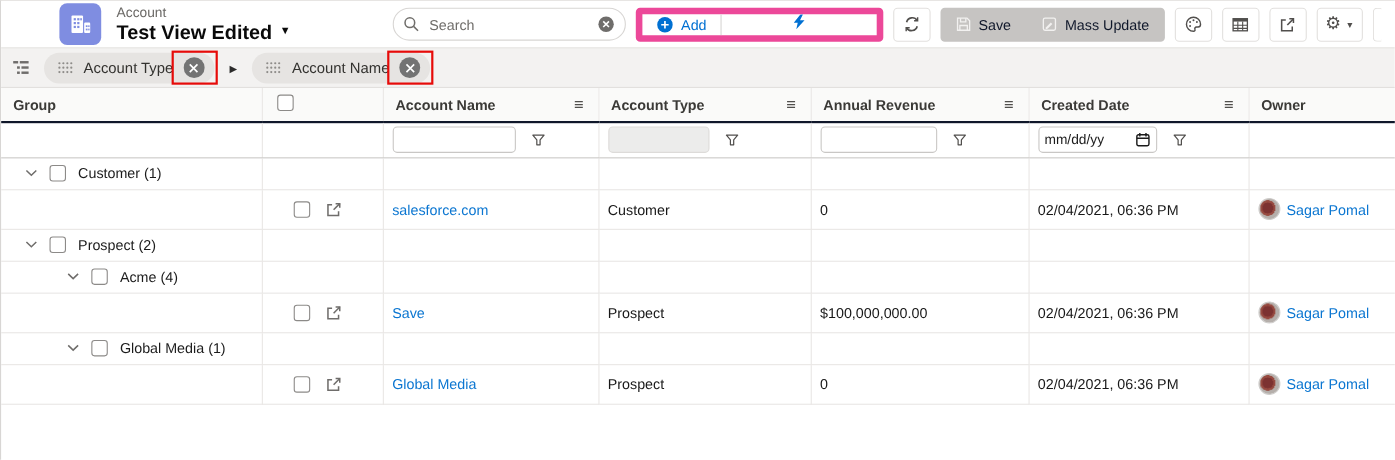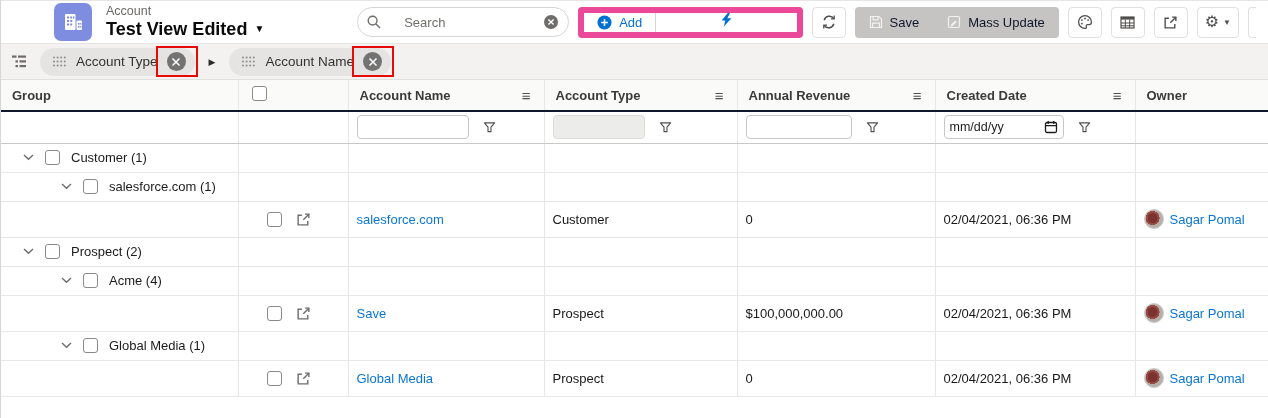--- a/index.html
+++ b/index.html
@@ -15,21 +15,21 @@
   .topbar { height:42px; display:flex; align-items:center; padding:0 12px 0 53px; background:#fff; }
   .title-block { display:flex; align-items:center; gap:14px; }
   .app-icon { width:38px; height:38px; border-radius:7px; background:#7F8DE1; display:flex; align-items:center; justify-content:center; }
   .title-texts { display:flex; flex-direction:column; line-height:1.15; }
   .obj-label { font-size:12.5px; color:#6b6966; }
   .view-title-row { display:flex; align-items:center; gap:7px; }
   .view-title { font-size:18px; font-weight:bold; color:#0a0a0a; }
   .caret-dn { font-size:10px; color:#0a0a0a; }
 
   .toolbar { margin-left:auto; display:flex; align-items:center; gap:9px; }
-  .searchbox { width:212px; height:30px; border:1px solid #d8d6d4; border-radius:15px; display:flex; align-items:center; padding:0 9px; gap:21px; background:#fff; }
+  .searchbox { width:212px; height:30px; border:1px solid #d8d6d4; border-radius:15px; display:flex; align-items:center; padding:0 9px; gap:7px; background:#fff; }
   .searchbox input { border:none; outline:none; flex:1; font-size:13px; color:#444; font-family:inherit; background:transparent; min-width:0; }
   .searchbox input::placeholder { color:#706e6b; }
 
   .btn-group { display:flex; height:31px; border:6px solid #ec4899; border-radius:4px; background:#fff; overflow:hidden; }
   .btn-seg { display:flex; align-items:center; gap:7px; padding:0 13px; color:#0070d2; font-size:13px; cursor:pointer; white-space:nowrap; }
   .btn-seg + .btn-seg { border-left:1px solid #d8d6d4;flex-direction:column; }
 
   .icon-btn { height:31px; min-width:34px; border:1px solid #e2e0de; border-radius:4px; background:#fff; display:flex; align-items:center; justify-content:center; padding:0 7px; cursor:pointer; }
   .disabled-group { display:flex; height:31px; background:#c6c4c2; border-radius:4px; align-items:center; }
   .disabled-seg { display:flex; align-items:center; gap:7px; padding:0 14px; color:#0f172a; font-size:13px; white-space:nowrap; }
@@ -53,21 +53,21 @@
   tr.hdr { height:31px; background:#fafaf9; }
   tr.hdr th { border-bottom:2px solid #0f172a; }
   .hdr-cell { display:flex; align-items:center; justify-content:space-between; padding:0 13px 0 11px; }
   .hdr-label { font-weight:bold; color:#3b3a37; font-size:13px; }
   .burger { font-size:15px; color:#514f4d; cursor:pointer; line-height:1; }
   tr.filter { height:32px; background:#fff; }
   tr.filter td { border-bottom:1px solid #cbc9c7; }
   .filter-cell { display:flex; align-items:center; padding-left:8px; gap:14px; }
   .flt-input { height:24px; border:1px solid #c9c7c5; border-radius:4px; background:#fff; outline:none; padding:0 6px; font-family:inherit; font-size:12px; }
   .flt-input.disabled { background:#ececeb; border-color:#dddbd9; }
-  .date-box { height:24px; width:120px; border:1px solid #c9c7c5; border-radius:4px; display:flex; align-items:center; padding:0 5px; gap:5px; color:#1b1b1b; font-size:12.5px; cursor:text; }
+  .date-box { height:24px; width:108px; border:1px solid #c9c7c5; border-radius:4px; display:flex; align-items:center; padding:0 5px; gap:5px; color:#1b1b1b; font-size:12.5px; cursor:text; }
   .date-ph { overflow:hidden; white-space:nowrap; width:60px; }
   .funnel { cursor:pointer; }
 
   tr.grp { height:29px; }
   tr.datarow { height:36px; }
   .gcell { display:flex; align-items:center; gap:11px; }
   .gcell.lvl1 { padding-left:22px; }
   .gcell.lvl2 { padding-left:60px; }
   .glabel { color:#1b1b1b; }
   .chev { cursor:pointer; display:flex; }
@@ -404,30 +404,93 @@
     </div>
         </td>
     <td></td>
         <td></td>
         <td></td>
         <td></td>
         <td></td>
         <td></td>
   </tr>
 
+
+  <tr class="datarow">
+    <td></td>
+    <td>
+          <div class="sel-cell">
+      <span class="cb"></span>
+      <span>
+              <svg width="15" height="15" viewBox="0 0 14 14" fill="none" stroke="#6f6d6b" stroke-width="1.3">
+                <path d="M5.5 3H2v9h9V8.5"></path>
+                <path d="M8.5 2H12v3.5"></path>
+                <path d="M12 2L6.8 7.2"></path>
+              </svg>
+            </span>
+    </div>
+        </td>
+    <td>
+          <div class="cell-pad">
+            <a class="link">salesforce.com</a>
+          </div>
+        </td>
+    <td>
+          <div class="cell-pad">
+            <span>Customer</span>
+          </div>
+        </td>
+    <td>
+          <div class="cell-pad">
+            <span>0</span>
+          </div>
+        </td>
+    <td>
+          <div class="cell-pad">
+            <span>02/04/2021, 06:36 PM</span>
+          </div>
+        </td>
+    <td>
+          <div class="owner-wrap">
+      <span class="avatar"></span>
+      <a class="link">Sagar Pomal</a>
+    </div>
+        </td>
+  </tr>
+
+  <tr class="grp">
+    <td>
+          <div class="gcell lvl1">
+      <span class="chev">
+              <svg width="11" height="7" viewBox="0 0 11 7" fill="none" stroke="#6f6d6b" stroke-width="1.4">
+                <path d="M1 1l4.5 4.3L10 1"></path>
+              </svg>
+            </span>
+      <span class="cb"></span>
+      <span class="glabel">Prospect (2)</span>
+    </div>
+        </td>
+    <td></td>
+        <td></td>
+        <td></td>
+        <td></td>
+        <td></td>
+        <td></td>
+  </tr>
+
   <tr class="grp">
     <td>
           <div class="gcell lvl2">
       <span class="chev">
               <svg width="11" height="7" viewBox="0 0 11 7" fill="none" stroke="#6f6d6b" stroke-width="1.4">
                 <path d="M1 1l4.5 4.3L10 1"></path>
               </svg>
             </span>
       <span class="cb"></span>
-      <span class="glabel">salesforce.com (1)</span>
+      <span class="glabel">Acme (4)</span>
     </div>
         </td>
     <td></td>
         <td></td>
         <td></td>
         <td></td>
         <td></td>
         <td></td>
   </tr>
 
@@ -440,76 +503,56 @@
               <svg width="15" height="15" viewBox="0 0 14 14" fill="none" stroke="#6f6d6b" stroke-width="1.3">
                 <path d="M5.5 3H2v9h9V8.5"></path>
                 <path d="M8.5 2H12v3.5"></path>
                 <path d="M12 2L6.8 7.2"></path>
               </svg>
             </span>
     </div>
         </td>
     <td>
           <div class="cell-pad">
-            <a class="link">salesforce.com</a>
-          </div>
-        </td>
-    <td>
-          <div class="cell-pad">
-            <span>Customer</span>
-          </div>
-        </td>
-    <td>
-          <div class="cell-pad">
-            <span>0</span>
+            <a class="link">Save</a>
+          </div>
+        </td>
+    <td>
+          <div class="cell-pad">
+            <span>Prospect</span>
+          </div>
+        </td>
+    <td>
+          <div class="cell-pad">
+            <span>$100,000,000.00</span>
           </div>
         </td>
     <td>
           <div class="cell-pad">
             <span>02/04/2021, 06:36 PM</span>
           </div>
         </td>
     <td>
           <div class="owner-wrap">
       <span class="avatar"></span>
       <a class="link">Sagar Pomal</a>
     </div>
         </td>
-  </tr>
-
-  <tr class="grp">
-    <td>
-          <div class="gcell lvl1">
-      <span class="chev">
-              <svg width="11" height="7" viewBox="0 0 11 7" fill="none" stroke="#6f6d6b" stroke-width="1.4">
-                <path d="M1 1l4.5 4.3L10 1"></path>
-              </svg>
-            </span>
-      <span class="cb"></span>
-      <span class="glabel">Prospect (2)</span>
-    </div>
-        </td>
-    <td></td>
-        <td></td>
-        <td></td>
-        <td></td>
-        <td></td>
-        <td></td>
   </tr>
 
   <tr class="grp">
     <td>
           <div class="gcell lvl2">
       <span class="chev">
               <svg width="11" height="7" viewBox="0 0 11 7" fill="none" stroke="#6f6d6b" stroke-width="1.4">
                 <path d="M1 1l4.5 4.3L10 1"></path>
               </svg>
             </span>
       <span class="cb"></span>
-      <span class="glabel">Acme (4)</span>
+      <span class="glabel">Global Media (1)</span>
     </div>
         </td>
     <td></td>
         <td></td>
         <td></td>
         <td></td>
         <td></td>
         <td></td>
   </tr>
 
@@ -522,101 +565,39 @@
               <svg width="15" height="15" viewBox="0 0 14 14" fill="none" stroke="#6f6d6b" stroke-width="1.3">
                 <path d="M5.5 3H2v9h9V8.5"></path>
                 <path d="M8.5 2H12v3.5"></path>
                 <path d="M12 2L6.8 7.2"></path>
               </svg>
             </span>
     </div>
         </td>
     <td>
           <div class="cell-pad">
-            <a class="link">Save</a>
+            <a class="link">Global Media</a>
           </div>
         </td>
     <td>
           <div class="cell-pad">
             <span>Prospect</span>
           </div>
         </td>
     <td>
           <div class="cell-pad">
-            <span>$100,000,000.00</span>
+            <span>0</span>
           </div>
         </td>
     <td>
           <div class="cell-pad">
             <span>02/04/2021, 06:36 PM</span>
           </div>
         </td>
     <td>
           <div class="owner-wrap">
       <span class="avatar"></span>
       <a class="link">Sagar Pomal</a>
     </div>
         </td>
   </tr>
-
-  <tr class="grp">
-    <td>
-          <div class="gcell lvl2">
-      <span class="chev">
-              <svg width="11" height="7" viewBox="0 0 11 7" fill="none" stroke="#6f6d6b" stroke-width="1.4">
-                <path d="M1 1l4.5 4.3L10 1"></path>
-              </svg>
-            </span>
-      <span class="cb"></span>
-      <span class="glabel">Global Media (1)</span>
-    </div>
-        </td>
-    <td></td>
-        <td></td>
-        <td></td>
-        <td></td>
-        <td></td>
-        <td></td>
-  </tr>
-
-  <tr class="datarow">
-    <td></td>
-    <td>
-          <div class="sel-cell">
-      <span class="cb"></span>
-      <span>
-              <svg width="15" height="15" viewBox="0 0 14 14" fill="none" stroke="#6f6d6b" stroke-width="1.3">
-                <path d="M5.5 3H2v9h9V8.5"></path>
-                <path d="M8.5 2H12v3.5"></path>
-                <path d="M12 2L6.8 7.2"></path>
-              </svg>
-            </span>
-    </div>
-        </td>
-    <td>
-          <div class="cell-pad">
-            <a class="link">Global Media</a>
-          </div>
-        </td>
-    <td>
-          <div class="cell-pad">
-            <span>Prospect</span>
-          </div>
-        </td>
-    <td>
-          <div class="cell-pad">
-            <span>0</span>
-          </div>
-        </td>
-    <td>
-          <div class="cell-pad">
-            <span>02/04/2021, 06:36 PM</span>
-          </div>
-        </td>
-    <td>
-          <div class="owner-wrap">
-      <span class="avatar"></span>
-      <a class="link">Sagar Pomal</a>
-    </div>
-        </td>
-  </tr>
 </tbody>
   </table>
 
 </body></html>

